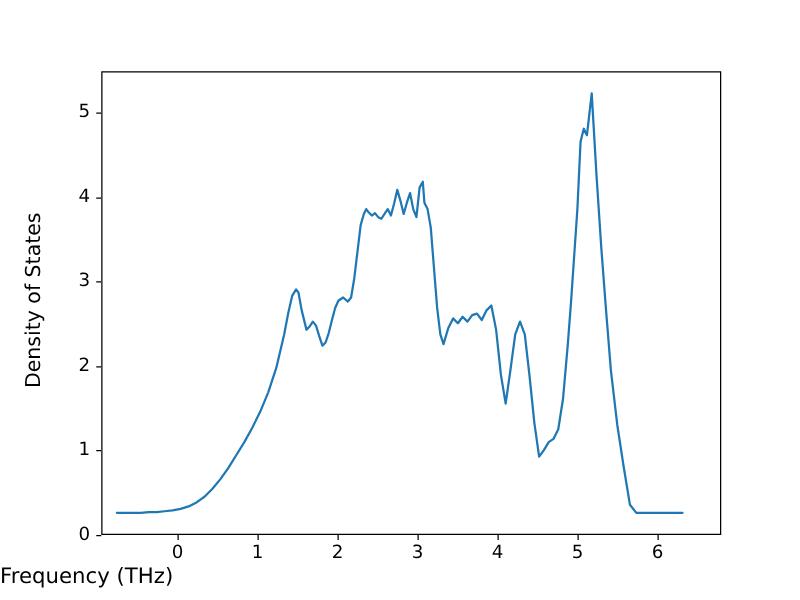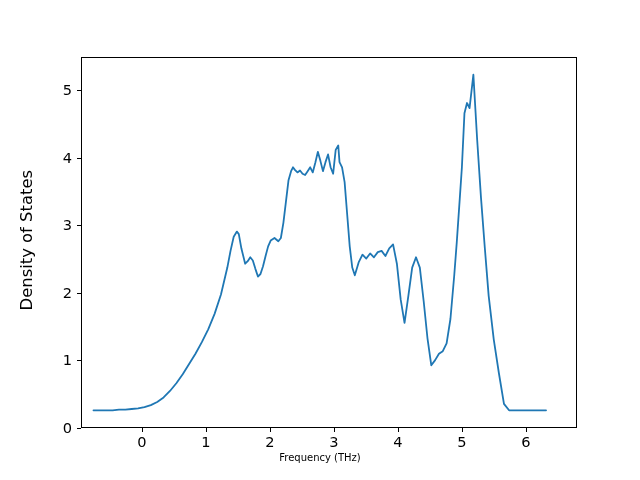--- a/index.html
+++ b/index.html
@@ -64,22 +64,21 @@
     height: 1.1px;
     width: 3.8px;
     left: 77px;
   }
   
   #xlabel {
     position: absolute;
     left: 0;
     right: 0;
     top: 453px;
-    text-align: center;
-    font-size: 10px;
+    font-size: 17px;
     color: #000000;
     line-height: 1;
   }
   #ylabel {
     position: absolute;
     left: 15px;
     top: 0;
     height: 480px;
     width: 24px;
     display: flex;

